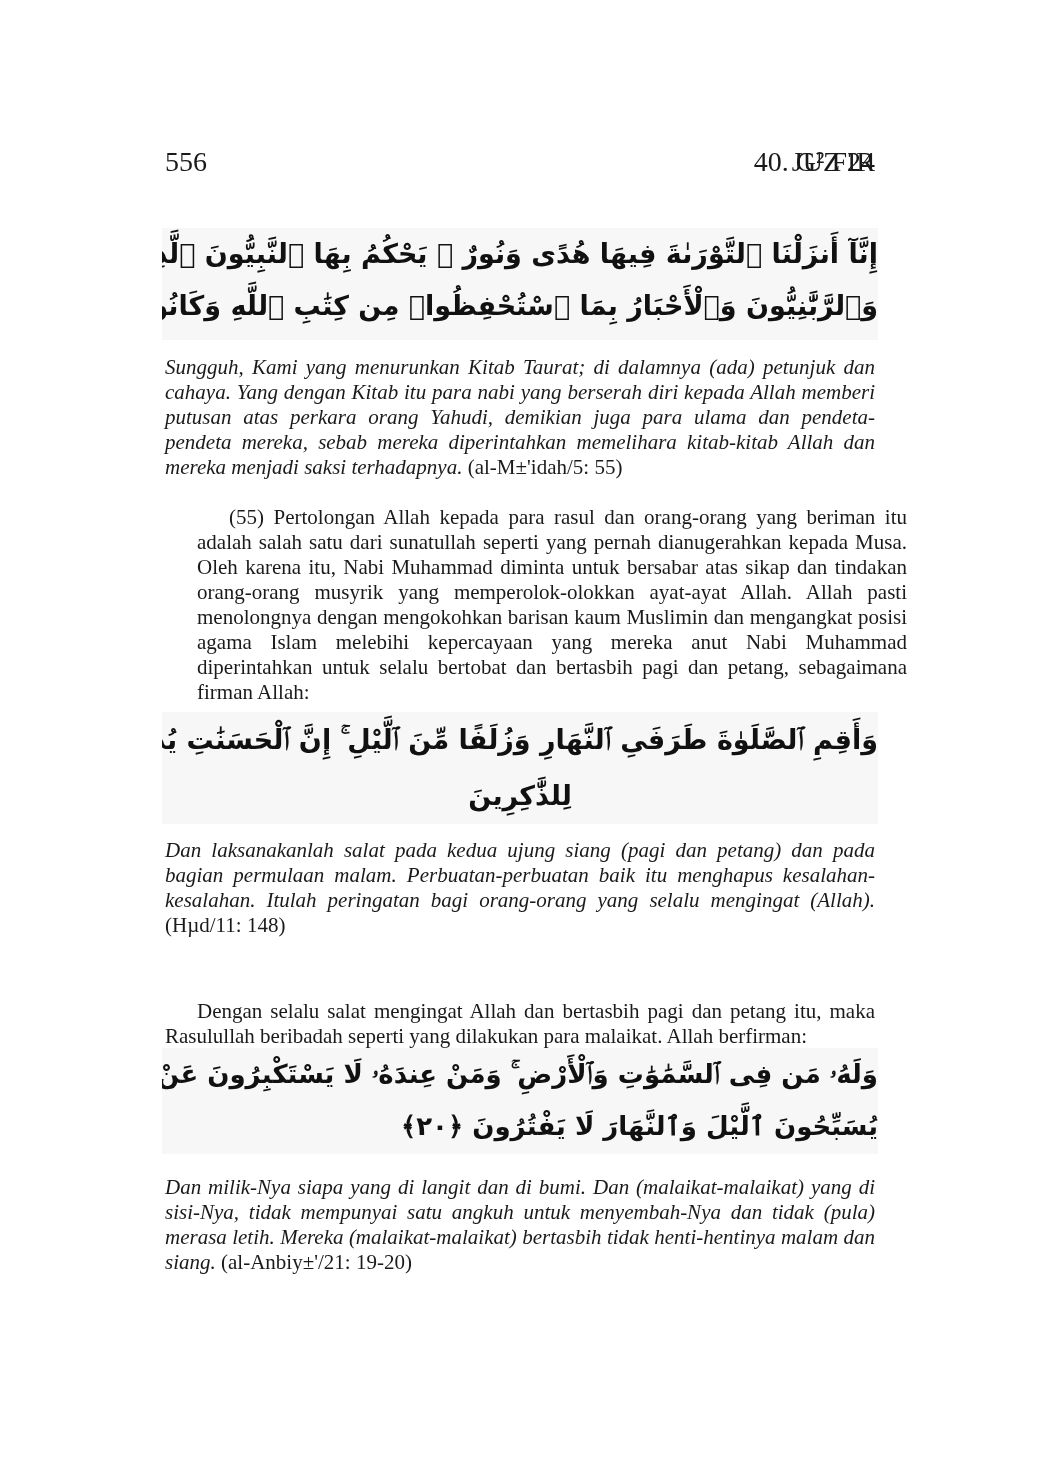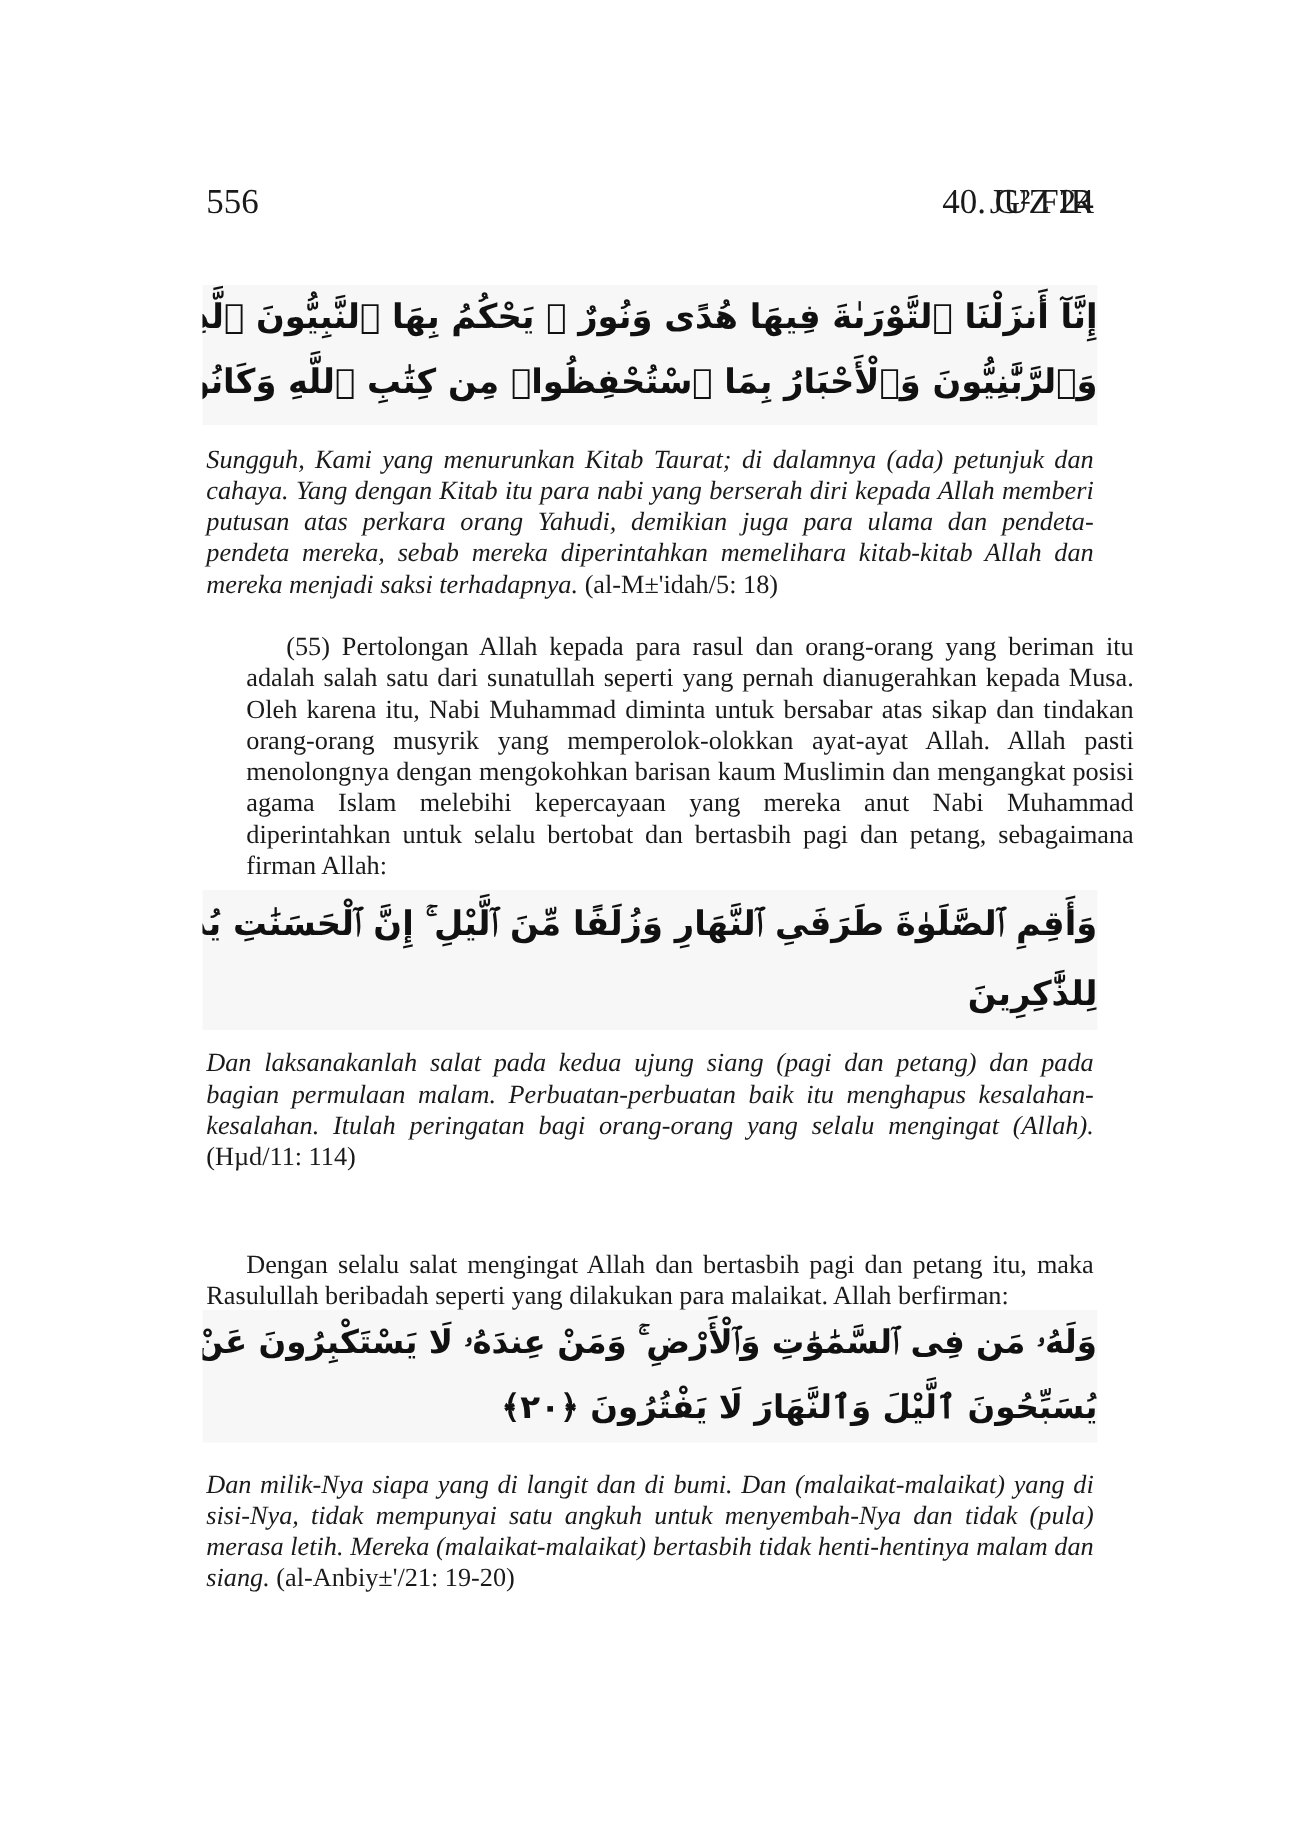--- a/index.html
+++ b/index.html
@@ -29,35 +29,35 @@
   <span class="right">JUZ 24</span>
 </div>
 
 <div class="arabic" style="top:228px; height:112px; font-size:27px; line-height:52px;">
   <span class="line">إِنَّآ أَنزَلْنَا ٱلتَّوْرَىٰةَ فِيهَا هُدًى وَنُورٌ ۚ يَحْكُمُ بِهَا ٱلنَّبِيُّونَ ٱلَّذِينَ أَسْلَمُوا۟ لِلَّذِينَ هَادُوا۟</span>
   <span class="line">وَٱلرَّبَّٰنِيُّونَ وَٱلْأَحْبَارُ بِمَا ٱسْتُحْفِظُوا۟ مِن كِتَٰبِ ٱللَّهِ وَكَانُوا۟ عَلَيْهِ شُهَدَآءَ</span>
 </div>
 
 <div class="para ital" style="top:355px;">
   <span>Sungguh, Kami yang menurunkan Kitab Taurat; di dalamnya (ada) petunjuk dan cahaya. Yang dengan Kitab itu para nabi yang berserah diri kepada Allah memberi putusan atas perkara orang Yahudi, demikian juga para ulama dan pendeta-pendeta mereka, sebab mereka diperintahkan memelihara kitab-kitab Allah dan mereka menjadi saksi terhadapnya.</span>
-  <span class="ref">(al-M±'idah/5: 18)</span>
+  <span class="ref">(al-M±'idah/5: 55)</span>
 </div>
 
 <div class="para indent" style="top:505px;margin-left:32px;">
   <span>(55) Pertolongan Allah kepada para rasul dan orang-orang yang beriman itu adalah salah satu dari sunatullah seperti yang pernah dianugerahkan kepada Musa. Oleh karena itu, Nabi Muhammad diminta untuk bersabar atas sikap dan tindakan orang-orang musyrik yang memperolok-olokkan ayat-ayat Allah. Allah pasti menolongnya dengan mengokohkan barisan kaum Muslimin dan mengangkat posisi agama Islam melebihi kepercayaan yang mereka anut Nabi Muhammad diperintahkan untuk selalu bertobat dan bertasbih pagi dan petang, sebagaimana firman Allah:</span>
 </div>
 
 <div class="arabic" style="top:712px; height:112px; font-size:27px; line-height:56px; text-align-last:auto;">
   <span class="line" style="text-align-last:justify;">وَأَقِمِ ٱلصَّلَوٰةَ طَرَفَىِ ٱلنَّهَارِ وَزُلَفًا مِّنَ ٱلَّيْلِ ۚ إِنَّ ٱلْحَسَنَٰتِ يُذْهِبْنَ ٱلسَّيِّـَٔاتِ ۚ ذَٰلِكَ ذِكْرَىٰ</span>
-  <span class="line" style="text-align:right;">لِلذَّٰكِرِينَ</span>
+  <span class="line" style="text-align:center;">لِلذَّٰكِرِينَ</span>
 </div>
 
 <div class="para ital" style="top:838px;">
   <span>Dan laksanakanlah salat pada kedua ujung siang (pagi dan petang) dan pada bagian permulaan malam. Perbuatan-perbuatan baik itu menghapus kesalahan-kesalahan. Itulah peringatan bagi orang-orang yang selalu mengingat (Allah).</span>
-  <span class="ref">(Hµd/11: 114)</span>
+  <span class="ref">(Hµd/11: 148)</span>
 </div>
 
 <div class="para indent" style="top:963px;margin-top:36px;">
   <span>Dengan selalu salat mengingat Allah dan bertasbih pagi dan petang itu, maka Rasulullah beribadah seperti yang dilakukan para malaikat. Allah berfirman:</span>
 </div>
 
 <div class="arabic" style="top:1048px; height:106px; font-size:26px; line-height:52px; text-align-last:auto;">
   <span class="line" style="text-align-last:justify;">وَلَهُۥ مَن فِى ٱلسَّمَٰوَٰتِ وَٱلْأَرْضِ ۚ وَمَنْ عِندَهُۥ لَا يَسْتَكْبِرُونَ عَنْ عِبَادَتِهِۦ وَلَا يَسْتَحْسِرُونَ ﴿١٩﴾</span>
   <span class="line" style="text-align:right;">يُسَبِّحُونَ ٱلَّيْلَ وَٱلنَّهَارَ لَا يَفْتُرُونَ ﴿٢٠﴾</span>
 </div>

